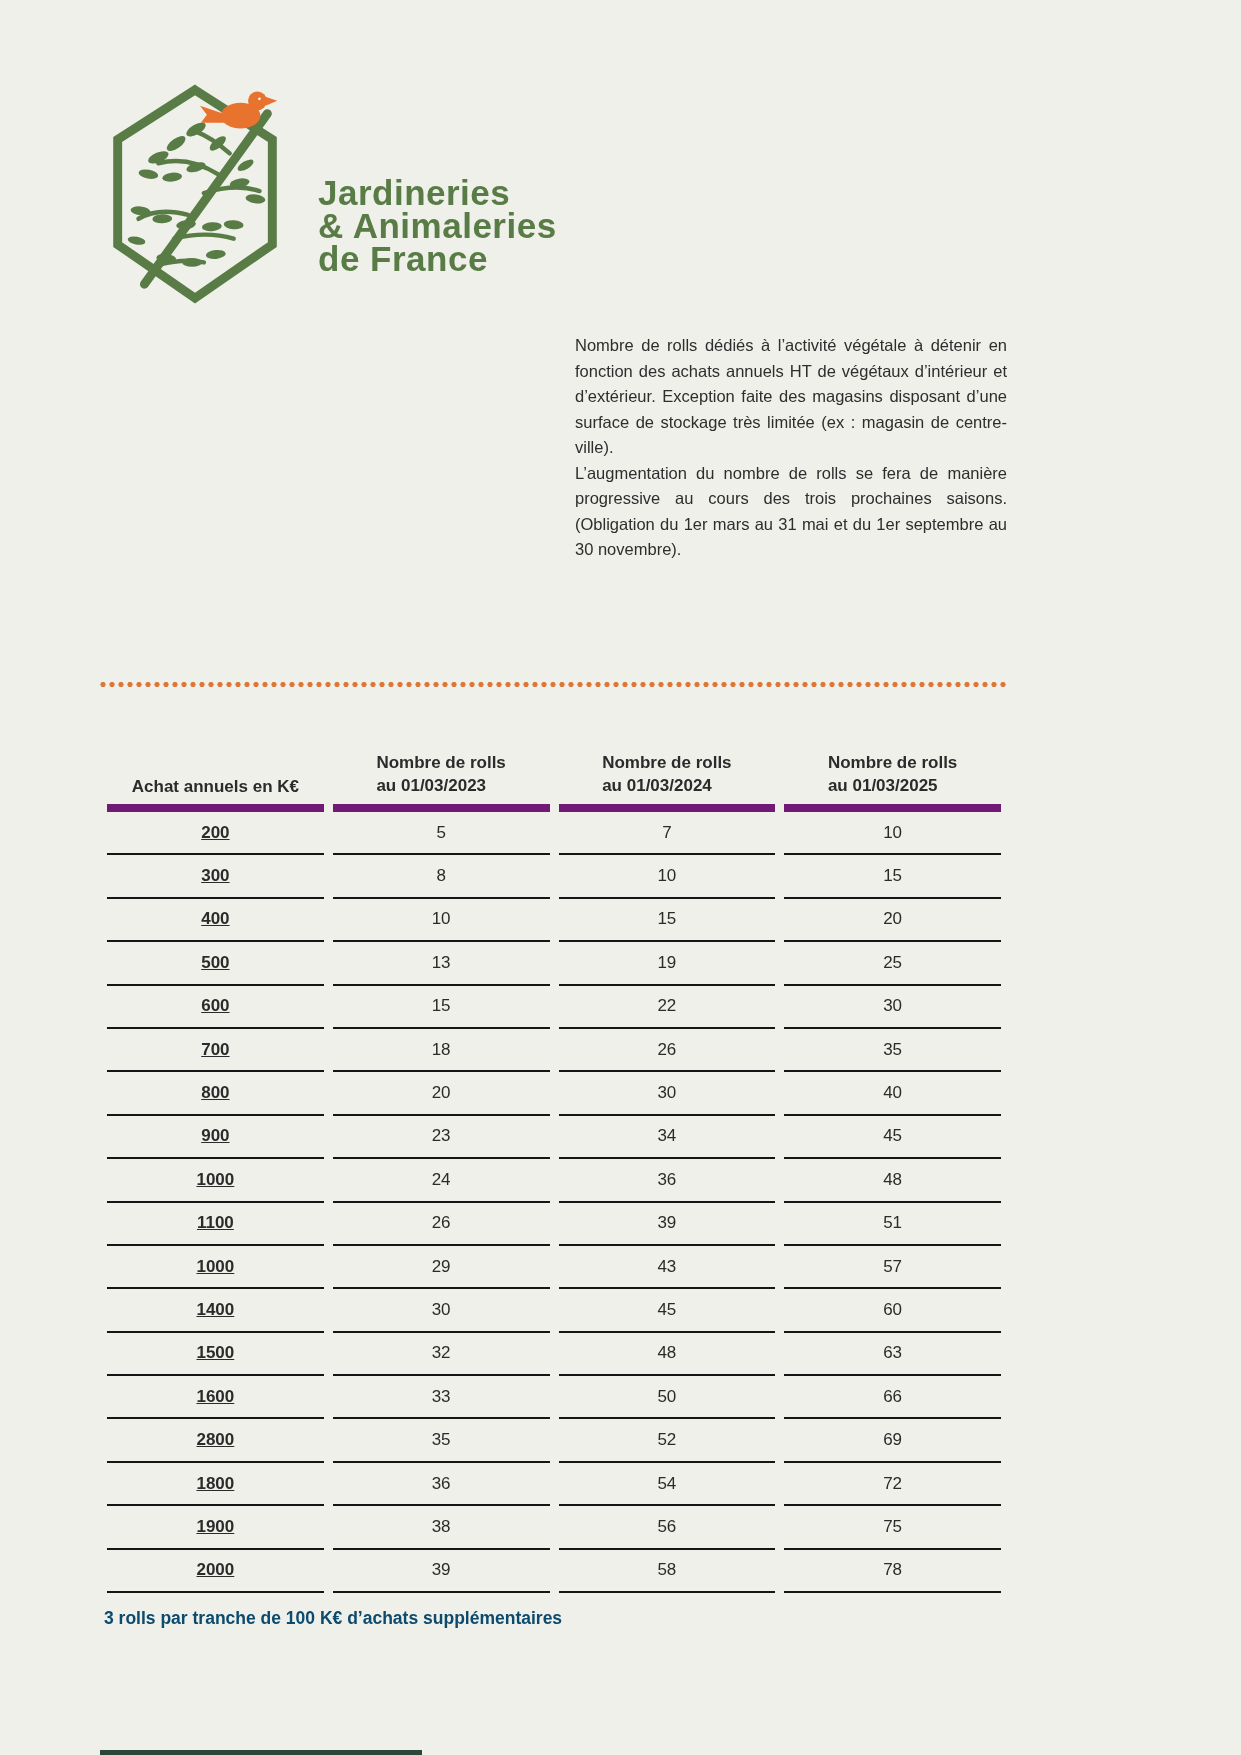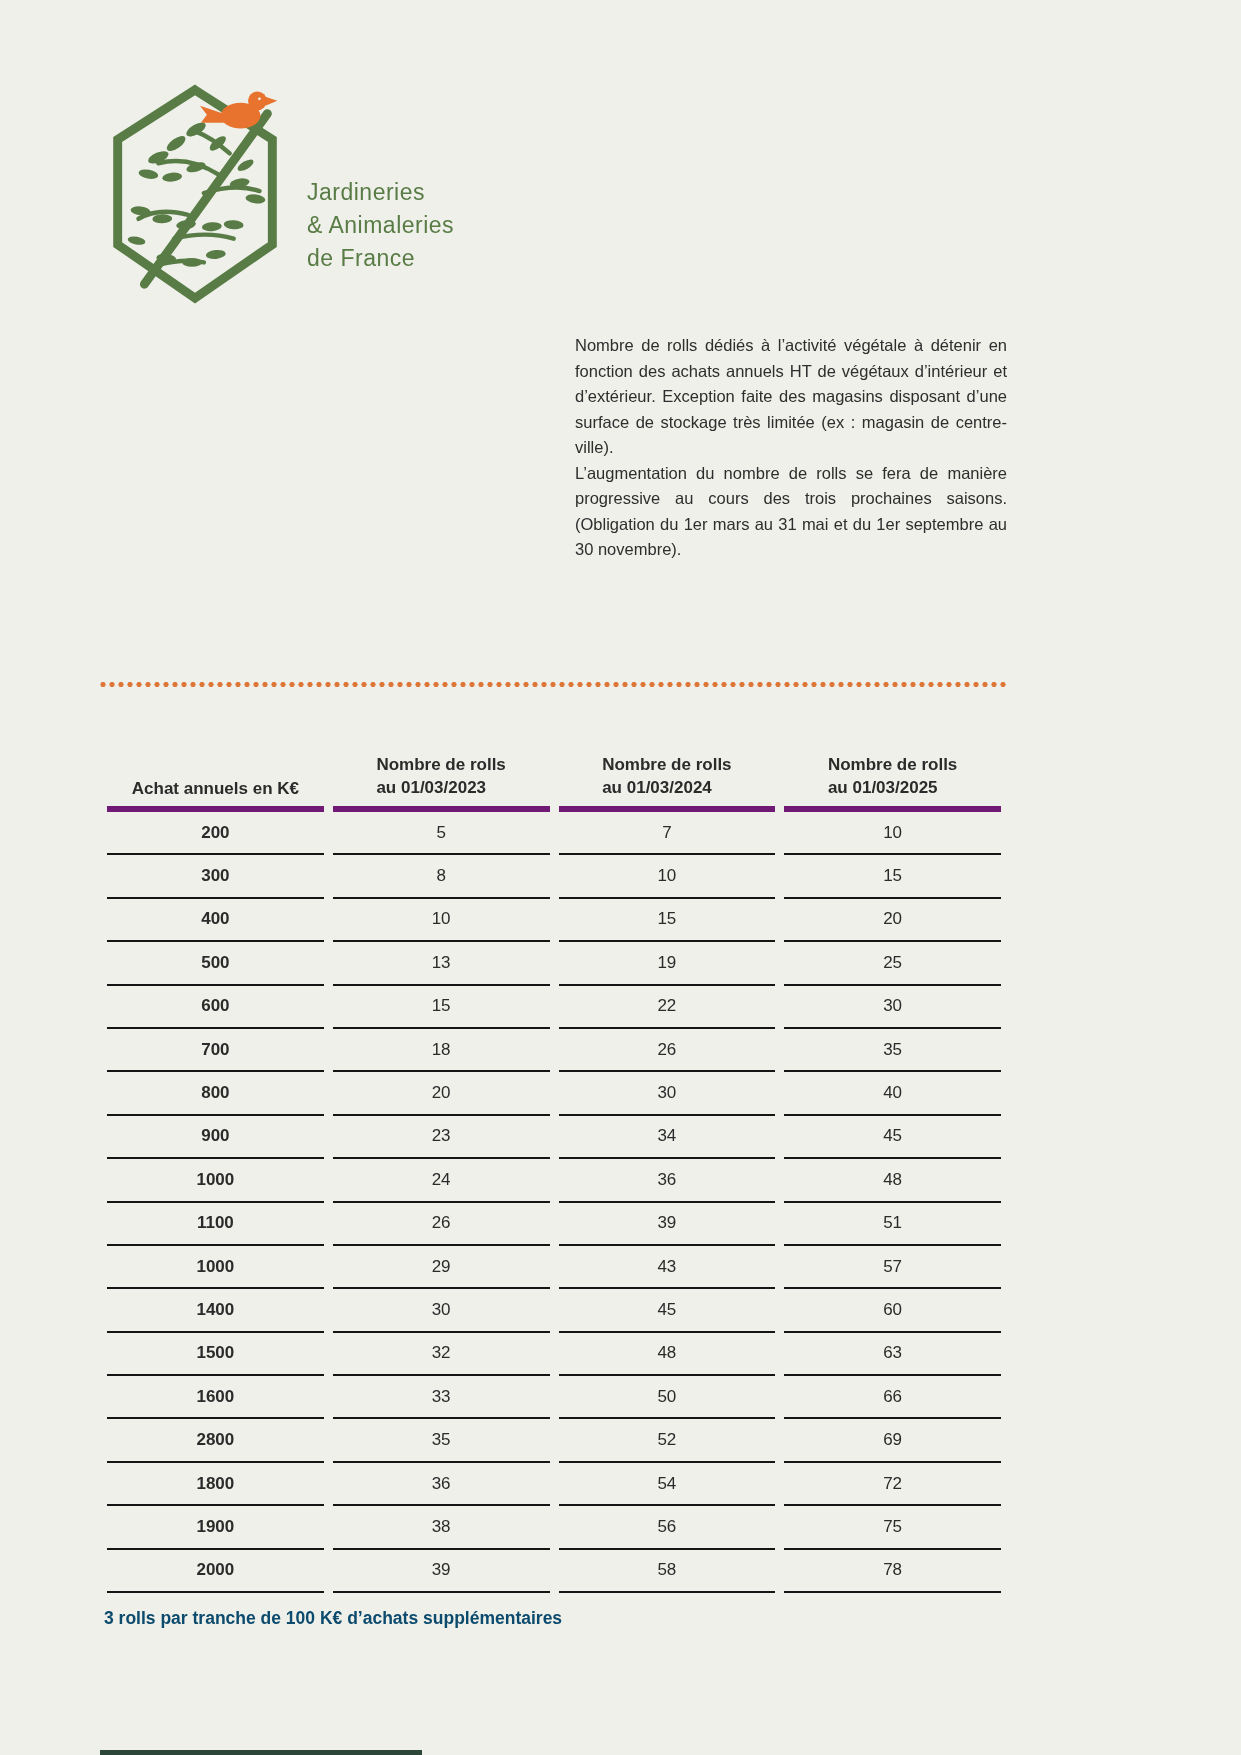--- a/index.html
+++ b/index.html
@@ -12,26 +12,26 @@
     margin: 0 auto;
     background: #eef0e9;
     overflow: hidden;
     color: #2f2f2f;
   }
 
   
   .logo-block { position: absolute; left: 100px; top: 80px; display: flex; align-items: center; }
   .logo-mark { width: 190px; height: 228px; }
   .logo-word {
-    margin-left: 17px; margin-top: 62px;
+    margin-left: 28px; margin-top: 62px;
     color: #597c46;
-    font-size: 23px;
+    font-size: 35px;
     line-height: 33px;
     letter-spacing: 0.5px;
-    font-weight: 400;
+    font-weight: 700;
   }
 
   
   .headline {
     position: absolute; left: 108px; top: 415px;
     color: #597c46;
     font-size: 40px;
     line-height: 48px;
     font-weight: bold;
     font-style: italic;
@@ -58,37 +58,37 @@
 
   
   .table-wrap { position: absolute; left: 98px; top: 742px; width: 912px; }
   table.rolls {
     width: 100%;
     border-collapse: separate;
     border-spacing: 9px 0;
     color: #2b2b2b;
   }
   table.rolls th {
-    border-bottom: 6px solid #701a75;
+    border-bottom: 8px solid #701a75;
     vertical-align: bottom;
     padding-bottom: 7px;
     font-size: 17px;
     font-weight: bold;
     text-align: center;
     height: 70px;
   }
   table.rolls th .two-line { display: inline-block; text-align: left; line-height: 23px; }
   table.rolls td {
     border-bottom: 2px solid #151515;
     height: 43.4px;
     text-align: center;
     vertical-align: middle;
     font-size: 17px;
   }
-  table.rolls td.col-achat { font-weight: bold; }
+  table.rolls td.col-achat { font-weight: bold; text-decoration: underline; }
   .col-w1 { width: 25%; }
   .col-w  { width: 25%; }
 
   
   .footnote {
     position: absolute; left: 104px; top: 1608px;
     font-size: 17.5px;
     font-weight: bold;
     color: #0c4a6e;
   }

